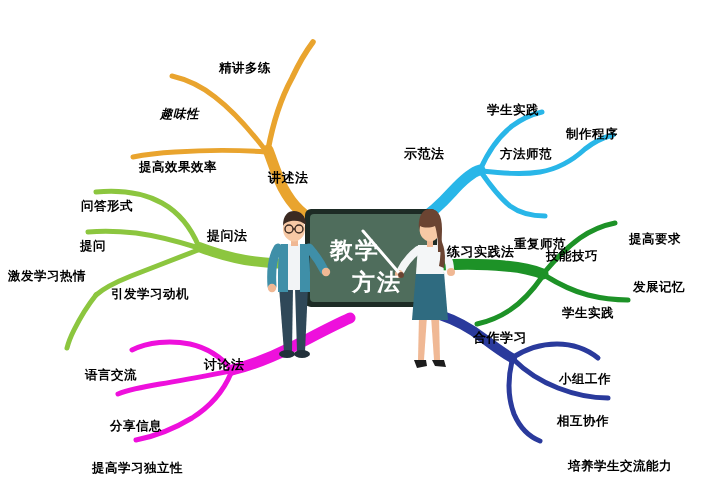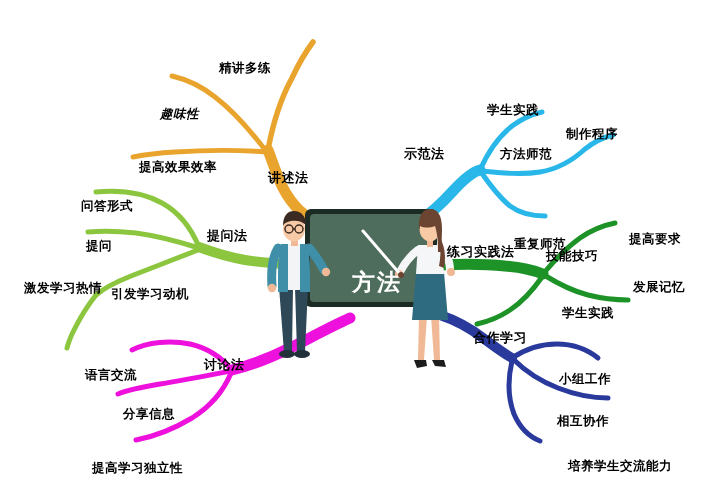--- a/index.html
+++ b/index.html
@@ -143,36 +143,37 @@
       <path d="M440,238 C445,246 446,258 444,268 L439,266 C441,256 441,246 438,240 Z" fill="#6b4432"></path>
     </g>
 
     <g>
       <line x1="400" y1="274" x2="363" y2="231" stroke="#ffffff" stroke-width="3" stroke-linecap="round"></line>
       <circle cx="401" cy="275" r="3" fill="#6b4432"></circle>
     </g>
 
   </svg>
 
+  <div class="center-word" style="left:330px;top:235px;">教学</div>
   <div class="center-word" style="left:352px;top:267px;">方法</div>
 
   <div class="lbl main" style="left:268px;top:171px;">讲述法</div>
   <div class="lbl sub" style="left:219px;top:62px;">精讲多练</div>
   <div class="lbl sub" style="left:160px;top:108px;font-style:italic;">趣味性</div>
   <div class="lbl sub" style="left:139px;top:161px;">提高效果效率</div>
 
   <div class="lbl main" style="left:207px;top:229px;">提问法</div>
   <div class="lbl sub" style="left:81px;top:200px;">问答形式</div>
-  <div class="lbl sub" style="left:86px;top:240px;">提问</div>
-  <div class="lbl sub" style="left:8px;top:282px;margin-left:16px;">激发学习热情</div>
+  <div class="lbl sub" style="left:80px;top:240px;">提问</div>
+  <div class="lbl sub" style="left:8px;top:270px;">激发学习热情</div>
   <div class="lbl sub" style="left:111px;top:288px;">引发学习动机</div>
 
   <div class="lbl main" style="left:204px;top:358px;">讨论法</div>
   <div class="lbl sub" style="left:85px;top:369px;">语言交流</div>
-  <div class="lbl sub" style="left:110px;top:408px;margin-left:13px;">分享信息</div>
+  <div class="lbl sub" style="left:110px;top:420px;">分享信息</div>
   <div class="lbl sub" style="left:92px;top:462px;">提高学习独立性</div>
 
   <div class="lbl main" style="left:404px;top:147px;">示范法</div>
   <div class="lbl sub" style="left:487px;top:104px;">学生实践</div>
   <div class="lbl sub" style="left:566px;top:128px;">制作程序</div>
   <div class="lbl sub" style="left:500px;top:148px;">方法师范</div>
   <div class="lbl sub" style="left:514px;top:196px;margin-top:42px;">重复师范</div>
 
   <div class="lbl main" style="left:447px;top:245px;">练习实践法</div>
   <div class="lbl sub" style="left:546px;top:250px;">技能技巧</div>

